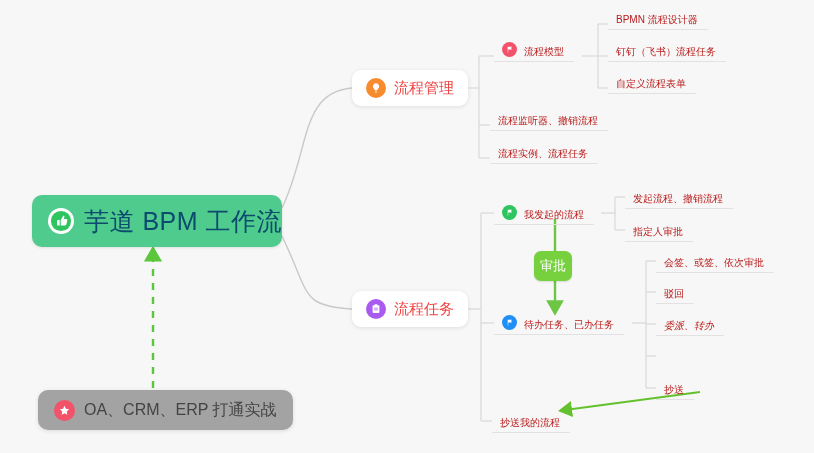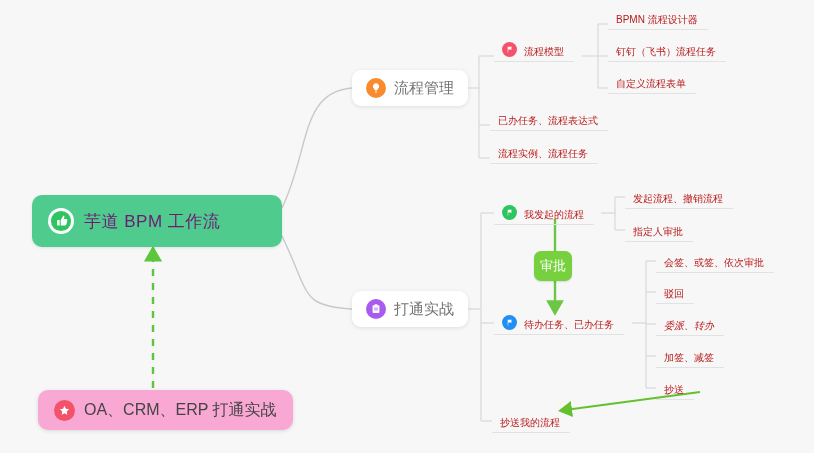--- a/index.html
+++ b/index.html
@@ -16,34 +16,34 @@
   
   .node{position:absolute;display:flex;align-items:center;box-sizing:border-box;white-space:nowrap;}
 
   
   .root{
     left:32px;top:195px;width:250px;height:52px;
     background:#4ecb8d;border-radius:10px;
     padding:0 16px;gap:10px;
     box-shadow:0 1px 3px rgba(0,0,0,.10);
   }
-  .root .txt{color:#701a75;font-size:17px;letter-spacing:.5px;}
+  .root .txt{color:#0c4a6e;font-size:25px;letter-spacing:.5px;}
 
   
   .card{
     background:#fff;border-radius:9px;height:36px;
     padding:0 14px;gap:8px;
     box-shadow:0 1px 4px rgba(0,0,0,.10);
   }
-  .card .txt{color:#737373;font-size:15px;}
+  .card .txt{color:#ef4444;font-size:15px;}
 
   
   .note{
     left:38px;top:390px;height:40px;
-    background:#f9a8d4;border-radius:10px;padding:0 16px;gap:9px;
+    background:#a3a3a3;border-radius:10px;padding:0 16px;gap:9px;
     box-shadow:0 1px 4px rgba(0,0,0,.12);
     text-align:center;
   }
   .note .txt{color:#444;font-size:16px;}
 
   
   .leaf{
     border-bottom:1px solid #e2e2e2;
     padding:0 10px 4px 8px;
     height:26px;align-items:flex-end;gap:7px;
@@ -165,36 +165,36 @@
     <span class="txt">BPMN 流程设计器</span>
   </div>
   <div class="node leaf" style="left:608px;top:36px;">
     <span class="txt">钉钉（飞书）流程任务</span>
   </div>
   <div class="node leaf" style="left:608px;top:68px;">
     <span class="txt">自定义流程表单</span>
   </div>
 
   <div class="node leaf" style="left:490px;top:105px;">
-    <span class="txt">已办任务、流程表达式</span>
+    <span class="txt">流程监听器、撤销流程</span>
   </div>
   <div class="node leaf" style="left:490px;top:138px;">
     <span class="txt">流程实例、流程任务</span>
   </div>
 
   <div class="node card" style="left:352px;top:291px;">
     <span class="ic ic-md ic-purple">
       <svg width="12" height="12" viewBox="0 0 24 24">
         <rect x="5.2" y="4.6" width="13.6" height="15.2" rx="1.8" fill="#fff"></rect>
         <rect x="9" y="2.6" width="6" height="3.4" rx="1.2" fill="#fff"></rect>
         <rect x="8" y="9.6" width="8" height="1.5" rx=".7" fill="#a95bf0"></rect>
         <rect x="8" y="13" width="8" height="1.5" rx=".7" fill="#a95bf0"></rect>
       </svg>
     </span>
-    <span class="txt">打通实战</span>
+    <span class="txt">流程任务</span>
   </div>
 
   <div class="node leaf" style="left:494px;top:199px;">
     <span class="ic ic-sm ic-green">
       <svg width="9" height="9" viewBox="0 0 24 24">
         <path d="M7.2 4.4h10.2a.8.8 0 0 1 .6 1.3l-2 2.5 2 2.5a.8.8 0 0 1-.6 1.3H8.6v8h-1.4z" fill="#fff"></path>
       </svg>
     </span>
     <span class="txt">我发起的流程</span>
   </div>
@@ -216,23 +216,20 @@
 
   <div class="node leaf" style="left:656px;top:247px;">
     <span class="txt">会签、或签、依次审批</span>
   </div>
   <div class="node leaf" style="left:656px;top:278px;">
     <span class="txt">驳回</span>
   </div>
   <div class="node leaf" style="left:656px;top:310px;font-style:italic;">
     <span class="txt">委派、转办</span>
   </div>
-  <div class="node leaf" style="left:656px;top:342px;">
-    <span class="txt">加签、减签</span>
-  </div>
   <div class="node leaf" style="left:656px;top:374px;">
     <span class="txt">抄送</span>
   </div>
 
   <div class="node leaf" style="left:492px;top:407px;">
     <span class="txt">抄送我的流程</span>
   </div>
 
   <div class="badge">
     <span class="txt">审批</span>

